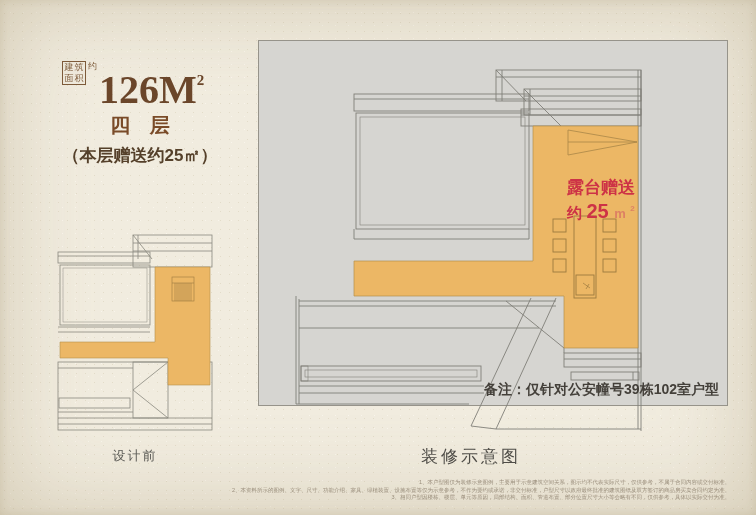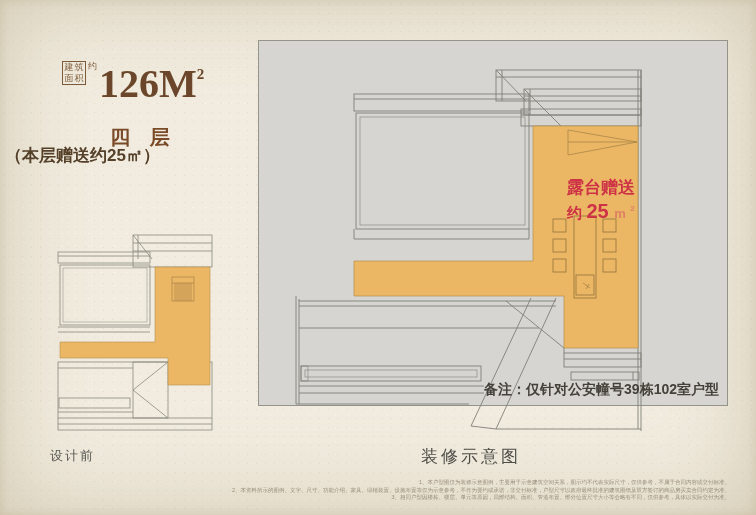--- a/index.html
+++ b/index.html
@@ -11,31 +11,31 @@
         background-position:0 0,4px 6px;
         box-shadow:inset 0 0 90px rgba(170,155,120,.45), inset 0 0 10px rgba(170,155,120,.3);
         font-family:"Liberation Sans",sans-serif;}
   .abs{position:absolute;}
   
   .area-row{left:62px;top:52px;display:flex;align-items:flex-start;}
   .stamp-box{width:24px;height:24px;border:1.2px solid #7d5a39;margin-top:9px;
              display:grid;grid-template-columns:1fr 1fr;box-sizing:border-box;padding:0 1px;}
   .stamp-box span{font-size:9px;line-height:10.5px;color:#7d5a39;text-align:center;display:block;}
   .approx{font-size:9px;color:#7d5a39;margin:8px 2px 0 2px;}
-  .area-num{font-family:"Liberation Serif",serif;font-size:40px;line-height:44px;
+  .area-num{font-family:"Liberation Serif",serif;font-size:40px;line-height:56px;
             color:#6b462a;font-weight:bold;letter-spacing:0;}
   .area-sup{font-family:"Liberation Serif",serif;font-size:15px;color:#6b462a;
             font-weight:bold;vertical-align:18px;}
-  .floor-title{left:40px;top:124px;width:200px;text-align:center;font-size:20px;
+  .floor-title{left:40px;top:112px;width:200px;text-align:center;font-size:20px;
                font-weight:bold;color:#7a4b28;letter-spacing:7px;text-indent:7px;}
-  .gift-note{left:5px;top:144px;width:270px;text-align:left;font-size:17px;
+  .gift-note{left:5px;top:144px;width:270px;text-align:center;font-size:17px;
              font-weight:bold;color:#55402a;}
   
   .small-plan{left:50px;top:228px;}
-  .small-caption{left:50px;top:447px;width:170px;text-align:left;font-size:13px;
+  .small-caption{left:50px;top:447px;width:170px;text-align:center;font-size:13px;
                  color:#5a5a55;letter-spacing:2px;}
   
   .panel{left:258px;top:40px;width:470px;height:366px;background:#d6d5d1;
          border:1px solid #96938a;box-sizing:border-box;}
   .panel-caption{left:12px;top:404px;width:400px;text-align:center;font-size:17px;
                  color:#4f4d48;letter-spacing:3px;}
   .panel-note{right:8px;bottom:6px;font-size:14px;font-weight:bold;color:#44403a;}
   
   .disclaimers{right:26px;top:479px;width:520px;text-align:right;font-size:5.5px;
                line-height:7.6px;color:#9a8e7c;}

